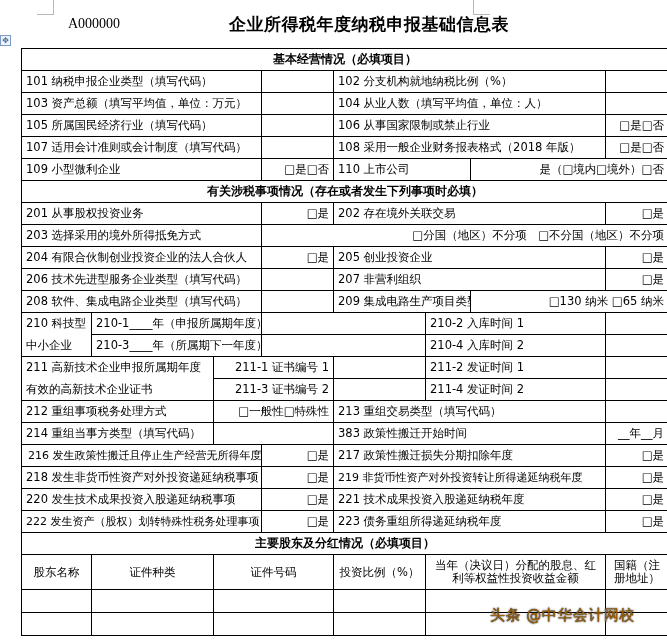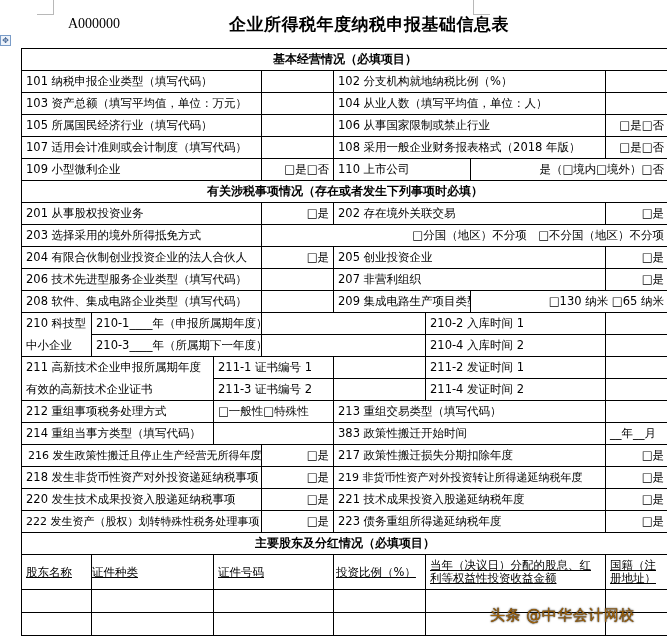--- a/index.html
+++ b/index.html
@@ -9,22 +9,22 @@
   .crop.tl { left: 37px; top: 0; border-width: 0 1px 1px 0; }
   .crop.tr { left: 473px; top: 0; border-width: 0 0 1px 1px; }
   .header { position: absolute; top: 12px; left: 0; width: 646px; height: 26px; margin-left: 14px; }
   .form-code { position: absolute; left: 54px; top: 4px; font-family: "Liberation Serif", serif; font-size: 14px; }
   .form-title { position: absolute; left: 215px; top: 1px; font-size: 17px; font-weight: bold; letter-spacing: 0.5px; }
   .move-handle { position: absolute; left: 0; top: 35px; width: 9px; height: 9px; border: 1px solid #7a9cc8; font-size: 8px; line-height: 9px; text-align: center; color: #3c5f91; background: #eef3fa; }
   table.form { position: absolute; left: 21px; top: 48px; width: 647px; border-collapse: collapse; table-layout: fixed; font-size: 11.5px; }
   table.form td { border: 1px solid #000; padding: 0 4px; height: 21px; white-space: nowrap; overflow: hidden; vertical-align: middle; }
   td.section { text-align: center; font-weight: bold; font-size: 12px; height: 20px; }
   td.chk { text-align: right; }
-  td.center { text-align: left; }
-  table.form td.hdr { white-space: normal; line-height: 13px; height: 34px; font-size: 11.5px; text-decoration: underline; }
+  td.center { text-align: right; }
+  table.form td.hdr { text-align: center; white-space: normal; line-height: 13px; height: 34px; font-size: 11.5px; }
   table.form td.blank { height: 22px; }
   .watermark { position: absolute; left: 490px; top: 606px; font-size: 15px; color: #a16207; text-shadow: 0 0 2px #333, 0 0 1px #000; letter-spacing: 0.5px; }
 </style>
 </head>
 <body>
 
 <div class="crop tl"></div>
 <div class="crop tr"></div>
 
 <div class="header">

